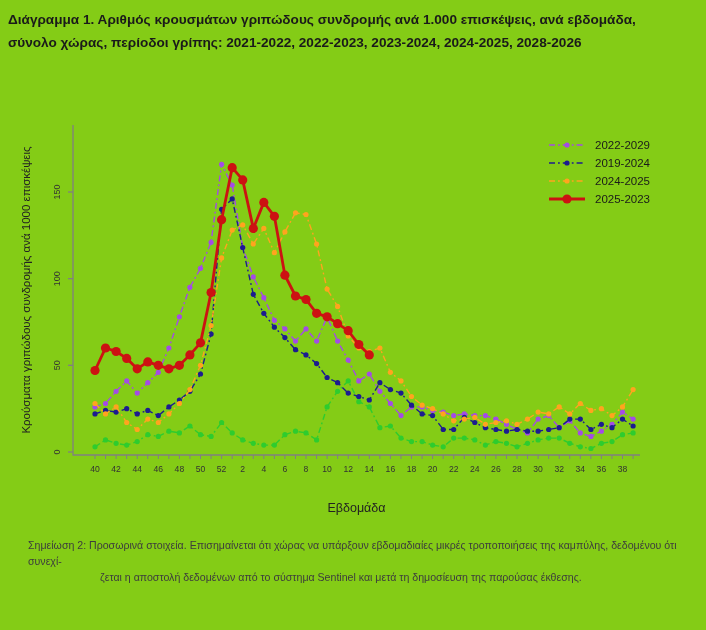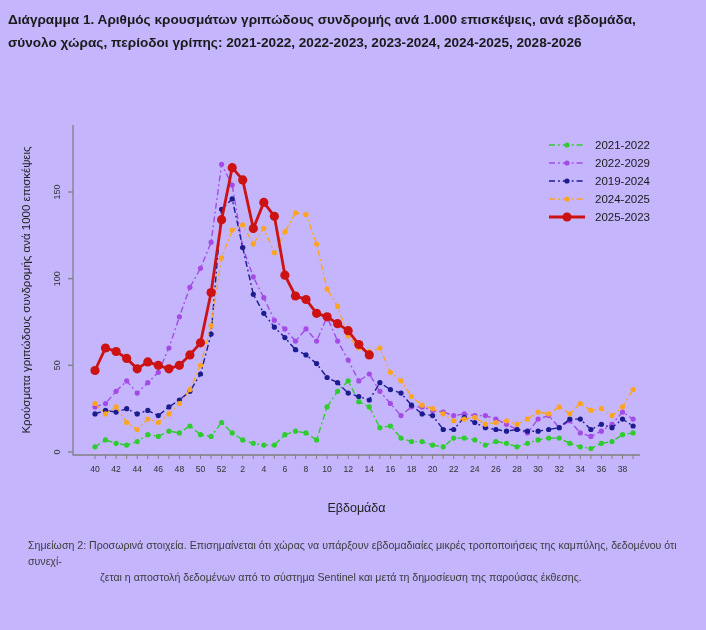--- a/index.html
+++ b/index.html
@@ -1,16 +1,16 @@
 <!DOCTYPE html>
 <html><head>
 <meta charset="utf-8">
 <style>
   html,body{margin:0;padding:0;background:#fff;}
-  #page{position:relative;width:706px;height:630px;background:#c4b5fd;overflow:hidden;
+  #page{position:relative;width:706px;height:630px;background:#84cc16;overflow:hidden;
         font-family:"Liberation Sans",sans-serif;}
   #title{position:absolute;left:8px;top:8px;width:694px;
          font-size:13.6px;font-weight:700;color:#1a1a1a;line-height:1.7;}
   #chart-svg{position:absolute;left:0;top:0;}
   #legend{position:absolute;left:548px;top:136px;}
   .legend-row{display:flex;align-items:center;height:18px;}
   .legend-row svg{flex:0 0 38px;}
   .legend-label{margin-left:9px;font-size:11.5px;color:#1a1a1a;}
   #notes{position:absolute;left:0;top:538px;width:700px;color:#3d3d3d;
          font-size:10.6px;line-height:1.5;}
@@ -355,27 +355,20 @@
       <circle cx="327.1" cy="316.8" r="4.6" fill="#CC1212"></circle>
       <circle cx="337.6" cy="323.7" r="4.6" fill="#CC1212"></circle>
       <circle cx="348.2" cy="330.7" r="4.6" fill="#CC1212"></circle>
       <circle cx="358.8" cy="344.5" r="4.6" fill="#CC1212"></circle>
       <circle cx="369.3" cy="354.9" r="4.6" fill="#CC1212"></circle>
     </svg>
 
   <div id="legend">
       <div class="legend-row">
         <svg width="38" height="12">
-          <line x1="1" y1="6" x2="37" y2="6" stroke="#2ECC2E" stroke-width="1.4" stroke-dasharray="6 3 1.8 3"></line>
-          <circle cx="19" cy="6" r="2.6" fill="#2ECC2E"></circle>
-        </svg>
-        <span class="legend-label">2021-2022</span>
-      </div>
-      <div class="legend-row">
-        <svg width="38" height="12">
           <line x1="1" y1="6" x2="37" y2="6" stroke="#A44BE6" stroke-width="1.4" stroke-dasharray="6 3 1.8 3"></line>
           <circle cx="19" cy="6" r="2.6" fill="#A44BE6"></circle>
         </svg>
         <span class="legend-label">2022-2029</span>
       </div>
       <div class="legend-row">
         <svg width="38" height="12">
           <line x1="1" y1="6" x2="37" y2="6" stroke="#1C1C8F" stroke-width="1.4" stroke-dasharray="6 3 1.8 3"></line>
           <circle cx="19" cy="6" r="2.6" fill="#1C1C8F"></circle>
         </svg>

